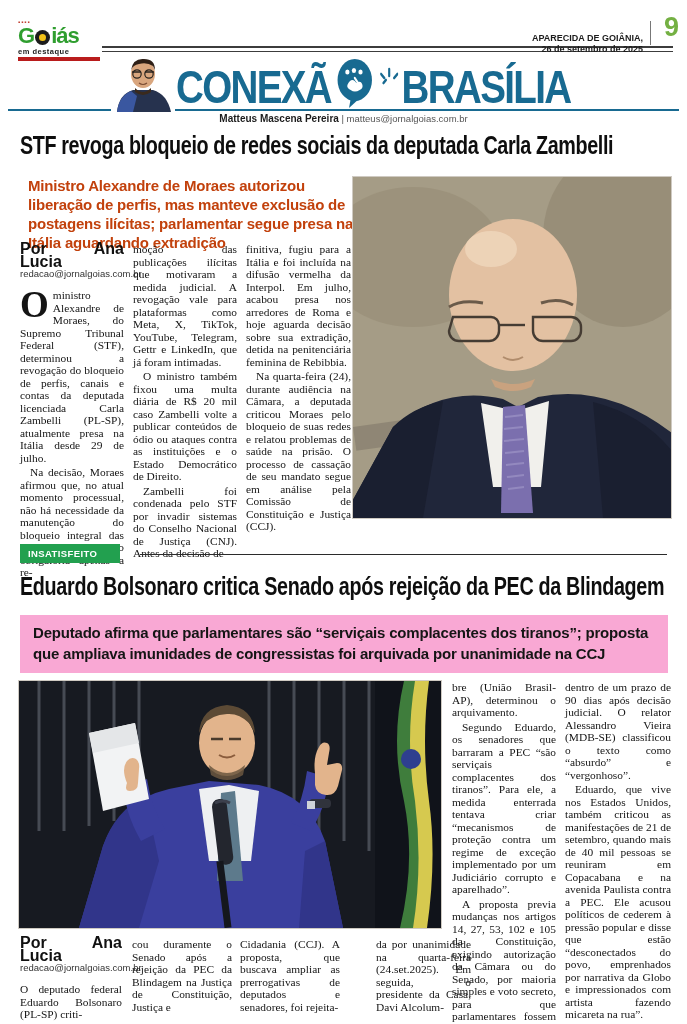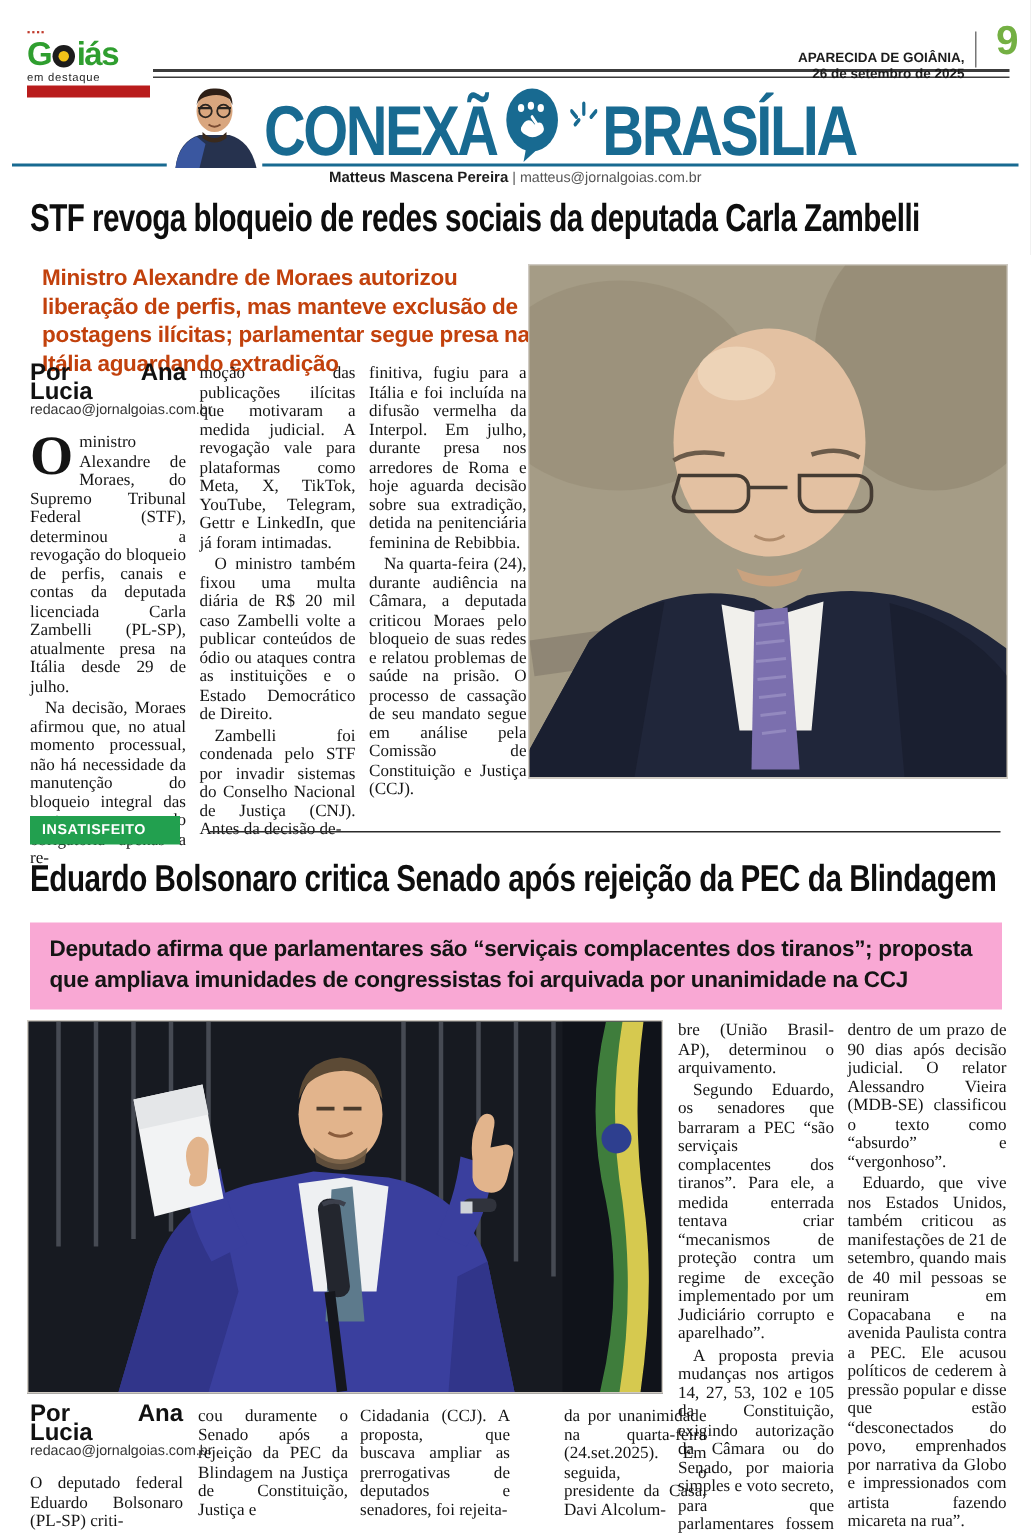--- a/index.html
+++ b/index.html
@@ -9,21 +9,21 @@
     font-family:"Liberation Sans",sans-serif;color:#111;
   }
   .abs{position:absolute;}
 
   
   .logo{left:18px;top:19px;width:82px;background:#fff;z-index:5;text-align:left;}
   .logo-red{font-size:6px;font-weight:bold;color:#c0392b;letter-spacing:1px;line-height:6px;height:6px;overflow:hidden;}
   .logo-main{font-weight:bold;font-size:22px;line-height:22px;color:#2f9e2f;letter-spacing:-1px;display:flex;align-items:center;}
   .logo-o{display:inline-flex;width:15px;height:15px;border-radius:50%;background:#1c1c1c;margin:2px 1px 0 1px;align-items:center;justify-content:center;}
   .logo-o i{display:block;width:7px;height:7px;border-radius:50%;background:#f2c218;}
-  .logo-tag{font-size:7.5px;font-weight:normal;color:#1c1c1c;border-bottom:8px solid #b91c1c;padding-bottom:1px;letter-spacing:.5px;}
+  .logo-tag{font-size:7.5px;font-weight:bold;color:#1c1c1c;border-bottom:4px solid #b91c1c;padding-bottom:1px;letter-spacing:.5px;}
   .header-rule{left:102px;right:14px;top:46px;height:3px;border-top:2px solid #3c3c3c;border-bottom:1px solid #3c3c3c;}
   .dateblock{right:44px;top:21px;width:150px;text-align:right;font-size:9px;font-weight:bold;line-height:11px;color:#1c1c1c;margin-top:12px;}
   .date-divider{right:36px;top:21px;width:1px;height:24px;background:#777;}
   .pagenum{right:8px;top:12px;font-size:27px;font-weight:bold;color:#74b043;}
 
   
   .columnist-photo{left:111px;top:56px;width:64px;height:56px;z-index:4;}
   .banner-title-wrap{left:176px;top:56px;white-space:nowrap;transform:scaleX(.82);transform-origin:left center;}
   .banner-title{display:flex;align-items:center;gap:6px;font-weight:bold;font-size:47px;line-height:52px;letter-spacing:-2px;color:#186a91;}
   .bubble-o{position:relative;top:2px;}
@@ -176,21 +176,21 @@
     <p>Na decisão, Moraes afirmou que, no atual momento processual, não há necessidade da manutenção do bloqueio integral das contas, sendo obrigatória apenas a re-</p>
   </div>
 
   <div class="abs newscol a1-col2">
     <p class="cont">moção das publicações ilícitas que motivaram a medida judicial. A revogação vale para plataformas como Meta, X, TikTok, YouTube, Telegram, Gettr e LinkedIn, que já foram intimadas.</p>
     <p>O ministro também fixou uma multa diária de R$ 20 mil caso Zambelli volte a publicar conteúdos de ódio ou ataques contra as instituições e o Estado Democrático de Direito.</p>
     <p>Zambelli foi condenada pelo STF por invadir sistemas do Conselho Nacional de Justiça (CNJ). Antes da decisão de-</p>
   </div>
 
   <div class="abs newscol a1-col3">
-    <p class="cont">finitiva, fugiu para a Itália e foi incluída na difusão vermelha da Interpol. Em julho, durante presa nos arredores de Roma e hoje aguarda decisão sobre sua extradição, detida na penitenciária feminina de Rebibbia.</p>
+    <p class="cont">finitiva, fugiu para a Itália e foi incluída na difusão vermelha da Interpol. Em julho, acabou presa nos arredores de Roma e hoje aguarda decisão sobre sua extradição, detida na penitenciária feminina de Rebibbia.</p>
     <p>Na quarta-feira (24), durante audiência na Câmara, a deputada criticou Moraes pelo bloqueio de suas redes e relatou problemas de saúde na prisão. O processo de cassação de seu mandato segue em análise pela Comissão de Constituição e Justiça (CCJ).</p>
   </div>
 
   <div class="abs tag">INSATISFEITO</div>
   <div class="abs tag-rule"></div>
 
   <h2 class="abs a2-headline" style="margin:0;">Eduardo Bolsonaro critica Senado após rejeição da PEC da Blindagem</h2>
 
   <div class="abs a2-deck">Deputado afirma que parlamentares são “serviçais complacentes dos tiranos”; proposta que ampliava imunidades de congressistas foi arquivada por unanimidade na CCJ</div>
 

